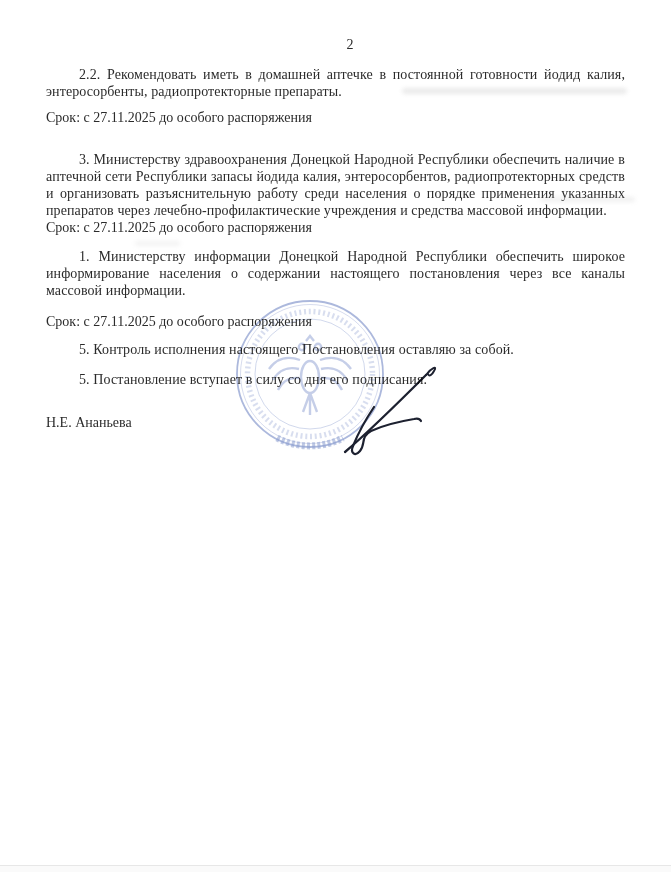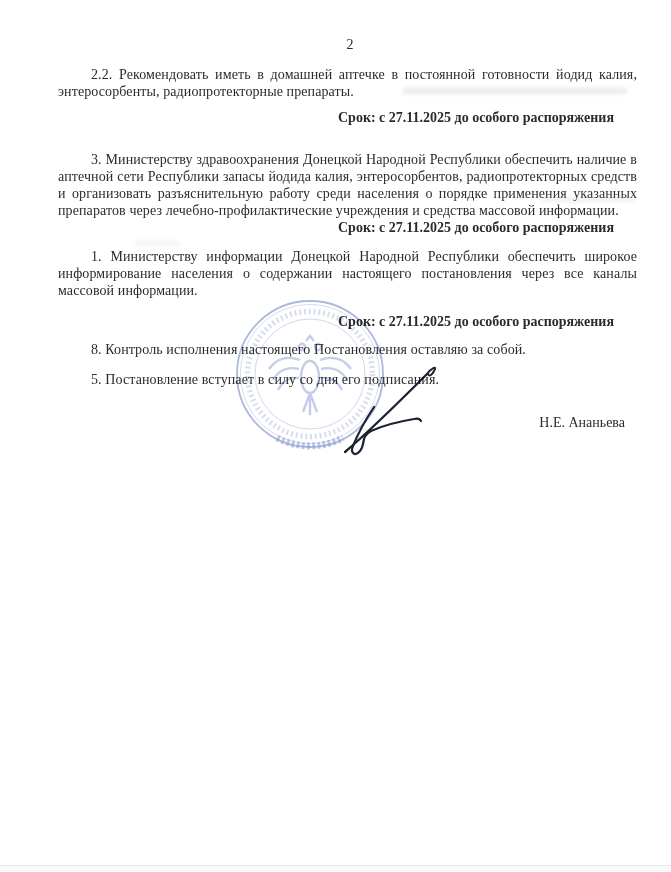--- a/index.html
+++ b/index.html
@@ -27,38 +27,36 @@
   }
   .para {
     position: absolute;
     left: 46px;
     width: 579px;
     font-size: 14px;
     line-height: 17px;
     text-align: justify;
     text-indent: 33px;
     letter-spacing: 0.1px;
-    margin-left: 12px;
   }
   .term {
     position: absolute;
-    left: 35px;
+    left: 46px;
     width: 579px;
     font-size: 14px;
     line-height: 17px;
-    text-align: right;
-    font-weight: bold;
+    text-align: left;
   }
   .signer {
     position: absolute;
     left: 46px;
     width: 579px;
     font-size: 14px;
     line-height: 17px;
-    text-align: right;
+    text-align: left;
   }
   .overlay {
     position: absolute;
     left: 0;
     top: 0;
     pointer-events: none;
     mix-blend-mode: multiply;
   }
   .stamp-stroke { stroke: var(--stamp, #8093cb); fill: none; }
   .sig-stroke   { stroke: var(--signature-ink, #1d2130); fill: none;
@@ -88,21 +86,21 @@
 
   <div class="para" style="top:66px">2.2. Рекомендовать иметь в домашней аптечке в постоянной готовности йодид калия, энтеросорбенты, радиопротекторные препараты.</div>
   <div class="term" style="top:109px">Срок: с 27.11.2025 до особого распоряжения</div>
 
   <div class="para" style="top:151px">3. Министерству здравоохранения Донецкой Народной Республики обеспечить наличие в аптечной сети Республики запасы йодида калия, энтеросорбентов, радиопротекторных средств и организовать разъяснительную работу среди населения о порядке применения указанных препаратов через лечебно-профилактические учреждения и средства массовой информации.</div>
   <div class="term" style="top:219px">Срок: с 27.11.2025 до особого распоряжения</div>
 
   <div class="para" style="top:248px">1. Министерству информации Донецкой Народной Республики обеспечить широкое информирование населения о содержании настоящего постановления через все каналы массовой информации.</div>
   <div class="term" style="top:313px">Срок: с 27.11.2025 до особого распоряжения</div>
 
-  <div class="para" style="top:341px">8. Контроль исполнения настоящего Постановления оставляю за собой.</div>
+  <div class="para" style="top:341px">5. Контроль исполнения настоящего Постановления оставляю за собой.</div>
   <div class="para" style="top:371px">5. Постановление вступает в силу со дня его подписания.</div>
 
   <div class="signer" style="top:414px">Н.Е. Ананьева</div>
 
   <div class="artifact" style="left:402px; top:88px;  width:225px; height:6px; opacity:0.30"></div>
   <div class="artifact" style="left:540px; top:197px; width:95px;  height:5px; opacity:0.22"></div>
   <div class="artifact" style="left:135px; top:241px; width:45px;  height:5px; opacity:0.18"></div>
 
   <svg class="overlay" width="671" height="872" viewBox="0 0 671 872">
     <defs>

